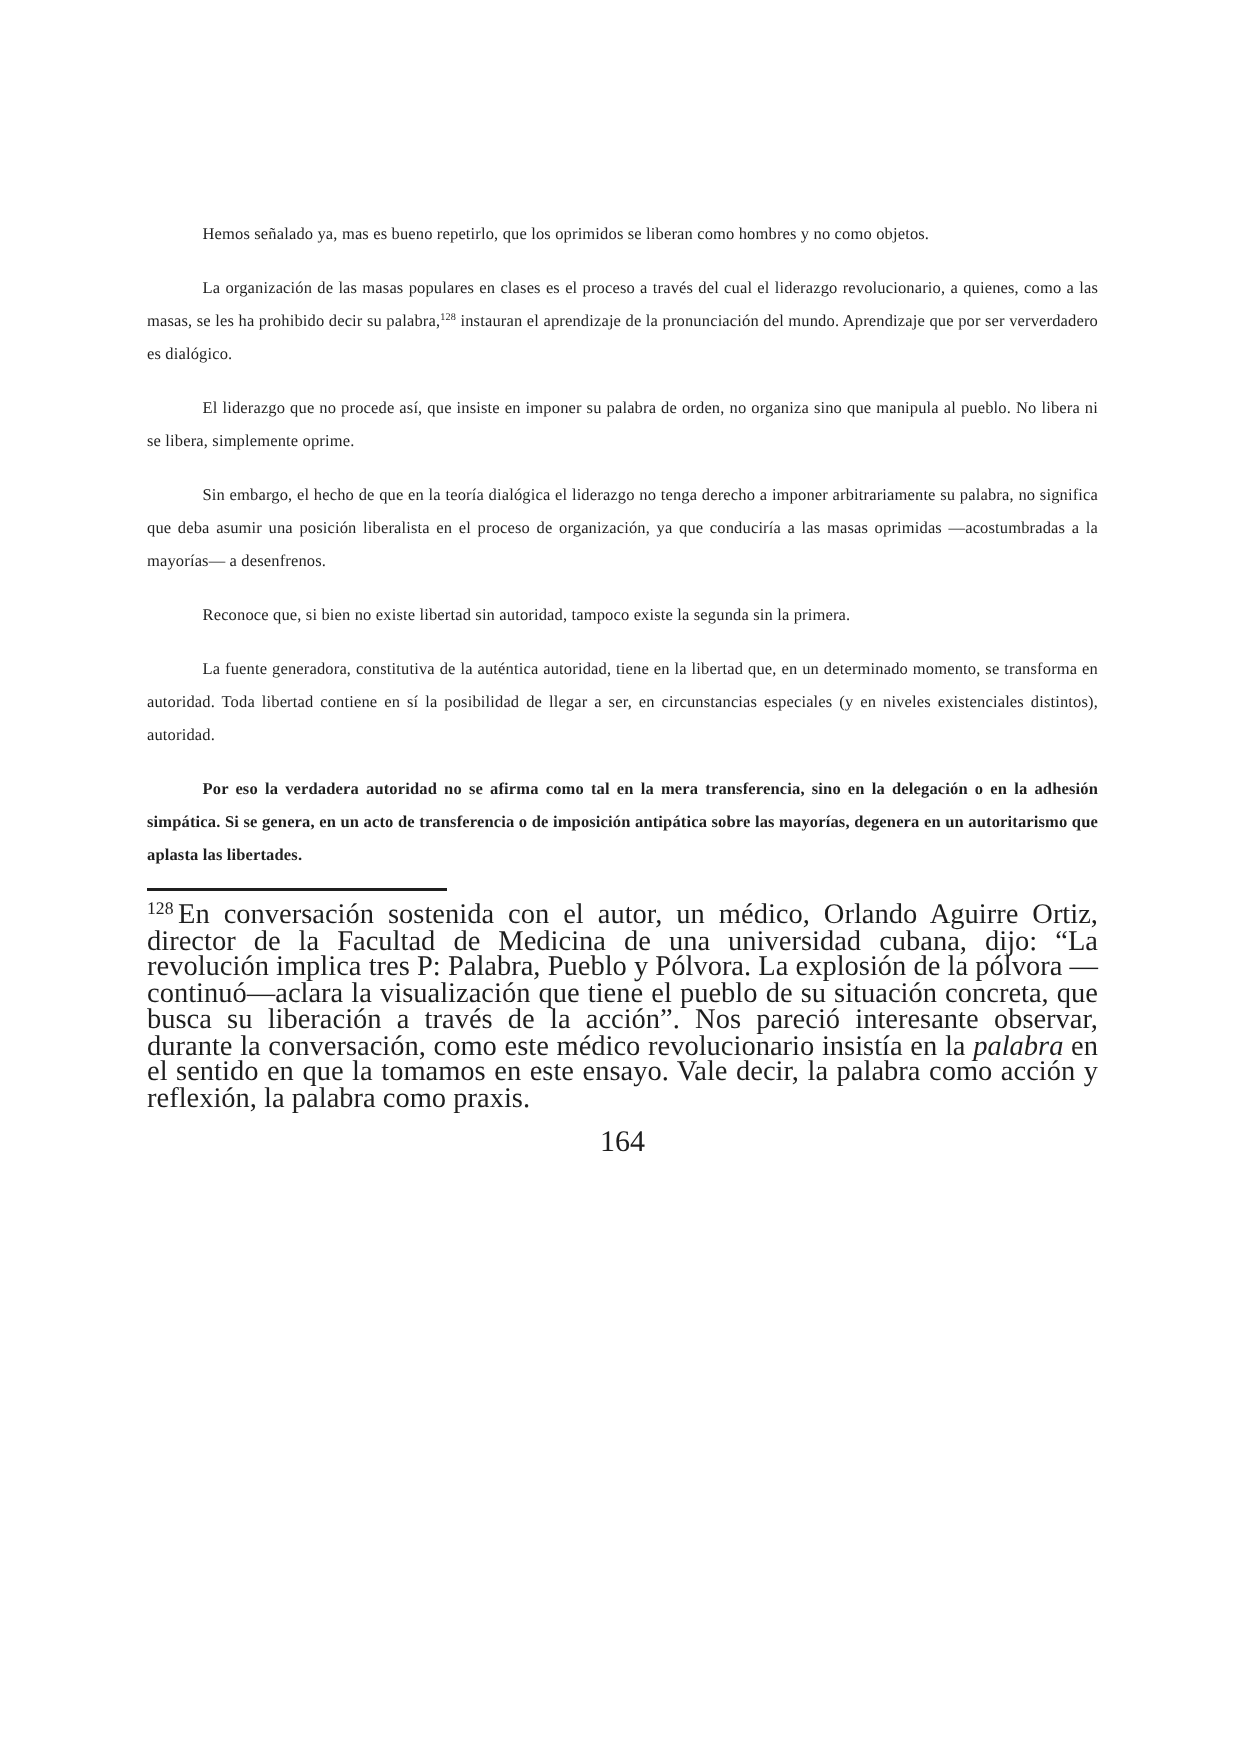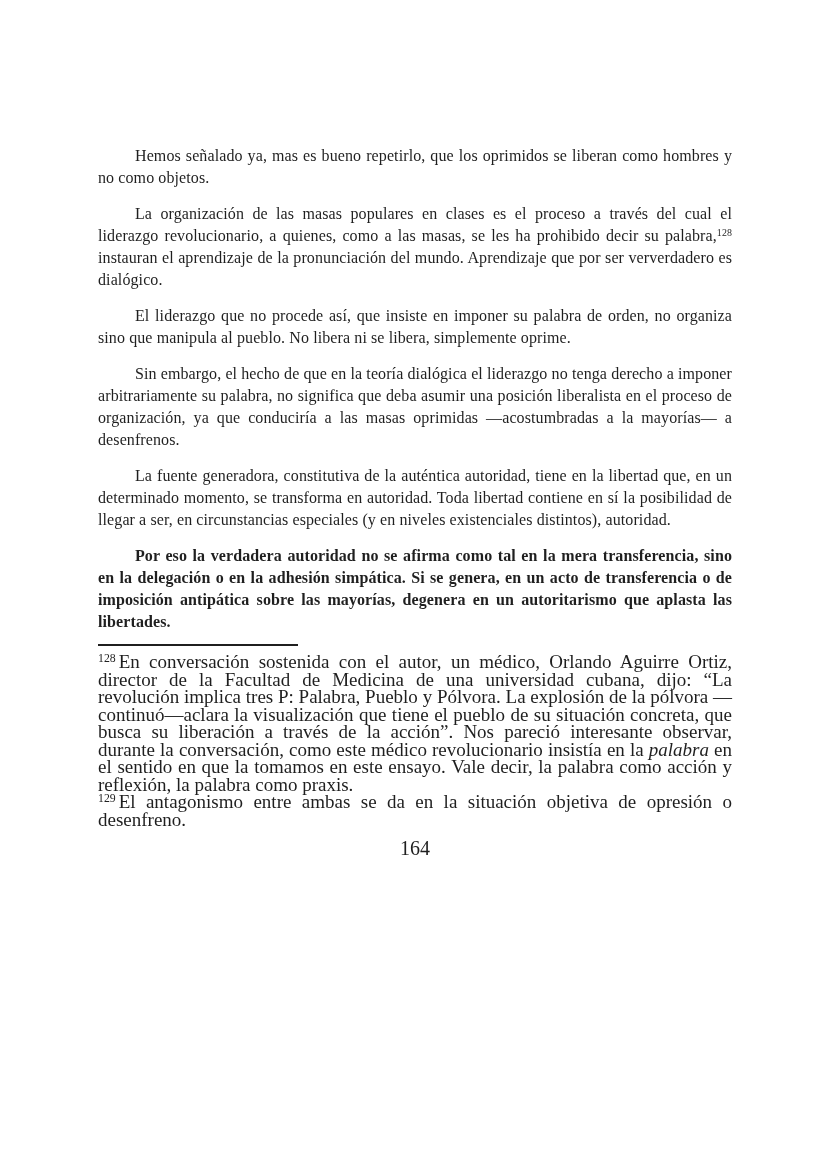--- a/index.html
+++ b/index.html
@@ -15,21 +15,21 @@
     background: #ffffff;
     color: #1f1f1f;
     font-family: "Liberation Serif", "DejaVu Serif", serif;
     padding: 145px 96px 0 98px;
     overflow: hidden;
   }
   .body-text p {
     margin: 0 0 14px 0;
     text-indent: 37px;
     text-align: justify;
-    font-size: 16px;
+    font-size: 11px;
     line-height: 22px;
     letter-spacing: 0.1px;
   }
   .body-text p:last-child { margin-bottom: 0; font-weight: bold; }
   sup {
     font-size: 0.62em;
     line-height: 0;
     vertical-align: baseline;
     position: relative;
     top: -0.55em;
@@ -58,26 +58,26 @@
 </head>
 <body>
 
 <div class="book-page">
 
   <div class="body-text">
       <p><span>Hemos señalado ya, mas es bueno repetirlo, que los oprimidos se liberan como hombres y no como objetos.</span></p>
       <p><span>La organización de las masas populares en clases es el proceso a través del cual el liderazgo revolucionario, a quienes, como a las masas, se les ha prohibido decir su palabra,</span><sup>128</sup><span> instauran el aprendizaje de la pronunciación del mundo. Aprendizaje que por ser ververdadero es dialógico.</span></p>
       <p><span>El liderazgo que no procede así, que insiste en imponer su palabra de orden, no organiza sino que manipula al pueblo. No libera ni se libera, simplemente oprime.</span></p>
       <p><span>Sin embargo, el hecho de que en la teoría dialógica el liderazgo no tenga derecho a imponer arbitrariamente su palabra, no significa que deba asumir una posición liberalista en el proceso de organización, ya que conduciría a las masas oprimidas —acostumbradas a la mayorías— a desenfrenos.</span></p>
+      <p><span>Reconoce que, si bien no existe libertad sin autoridad, tampoco existe la segunda sin la primera.</span></p>
       <p><span>La fuente generadora, constitutiva de la auténtica autoridad, tiene en la libertad que, en un determinado momento, se transforma en autoridad. Toda libertad contiene en sí la posibilidad de llegar a ser, en circunstancias especiales (y en niveles existenciales distintos), autoridad.</span></p>
       <p><span>Por eso la verdadera autoridad no se afirma como tal en la mera transferencia, sino en la delegación o en la adhesión simpática. Si se genera, en un acto de transferencia o de imposición antipática sobre las mayorías, degenera en un autoritarismo que aplasta las libertades.</span></p>
     </div>
 
   <div class="footnote-rule"></div>
 
   <div class="footnotes">
       <p><sup>128</sup><span>En conversación sostenida con el autor, un médico, Orlando Aguirre Ortiz, director de la Facultad de Medicina de una universidad cubana, dijo: “La revolución implica tres P: Palabra, Pueblo y Pólvora. La explosión de la pólvora —continuó—aclara la visualización que tiene el pueblo de su situación concreta, que busca su liberación a través de la acción”. Nos pareció interesante observar, durante la conversación, como este médico revolucionario insistía en la </span><em>palabra</em><span> en el sentido en que la tomamos en este ensayo. Vale decir, la palabra como acción y reflexión, la palabra como praxis.</span></p>
-      <p><sup>129</sup><span>El antagonismo entre ambas se da en la situación objetiva de opresión o desenfreno.</span></p>
     </div>
 
   <div class="page-number">164</div>
 
 </div>
 
 </body></html>

